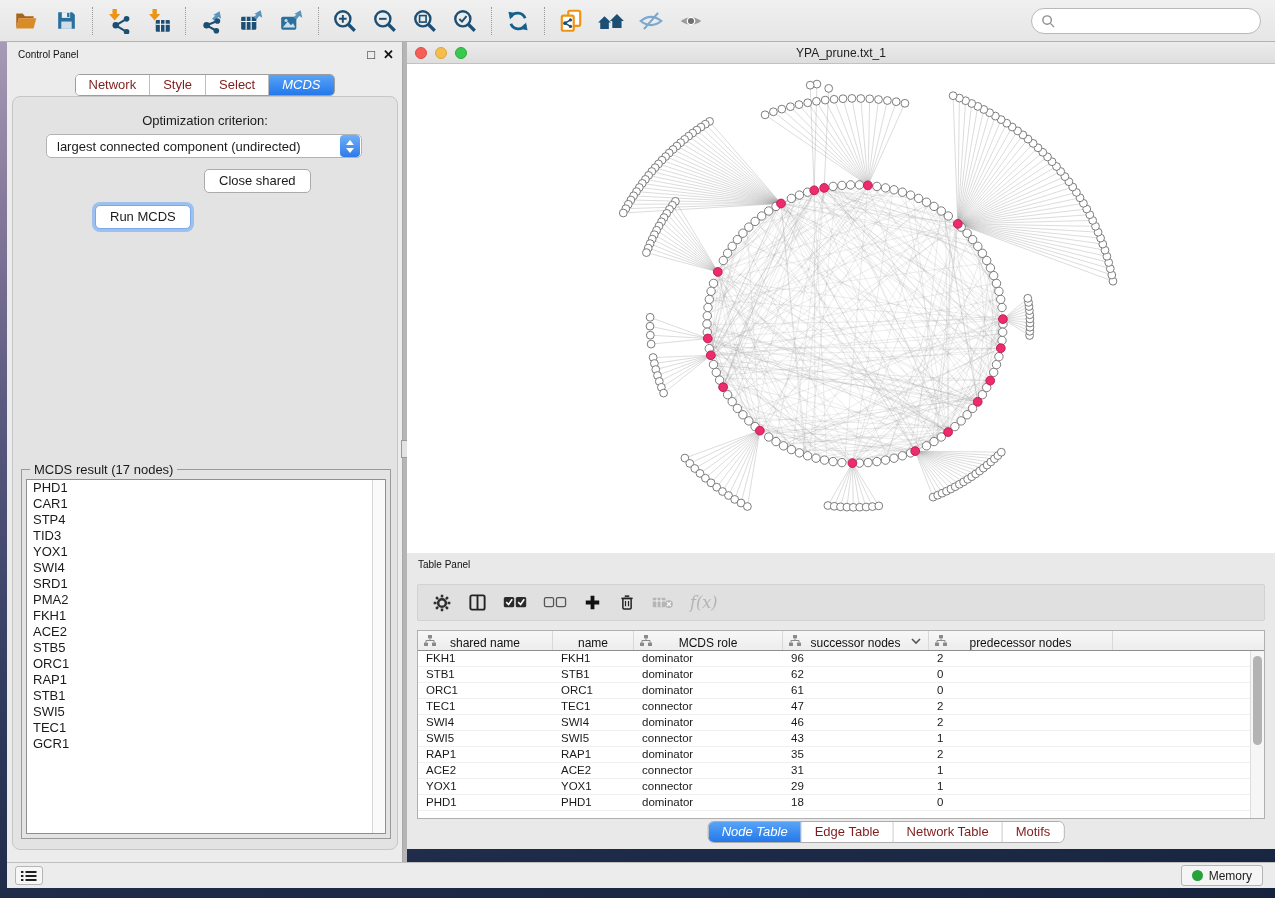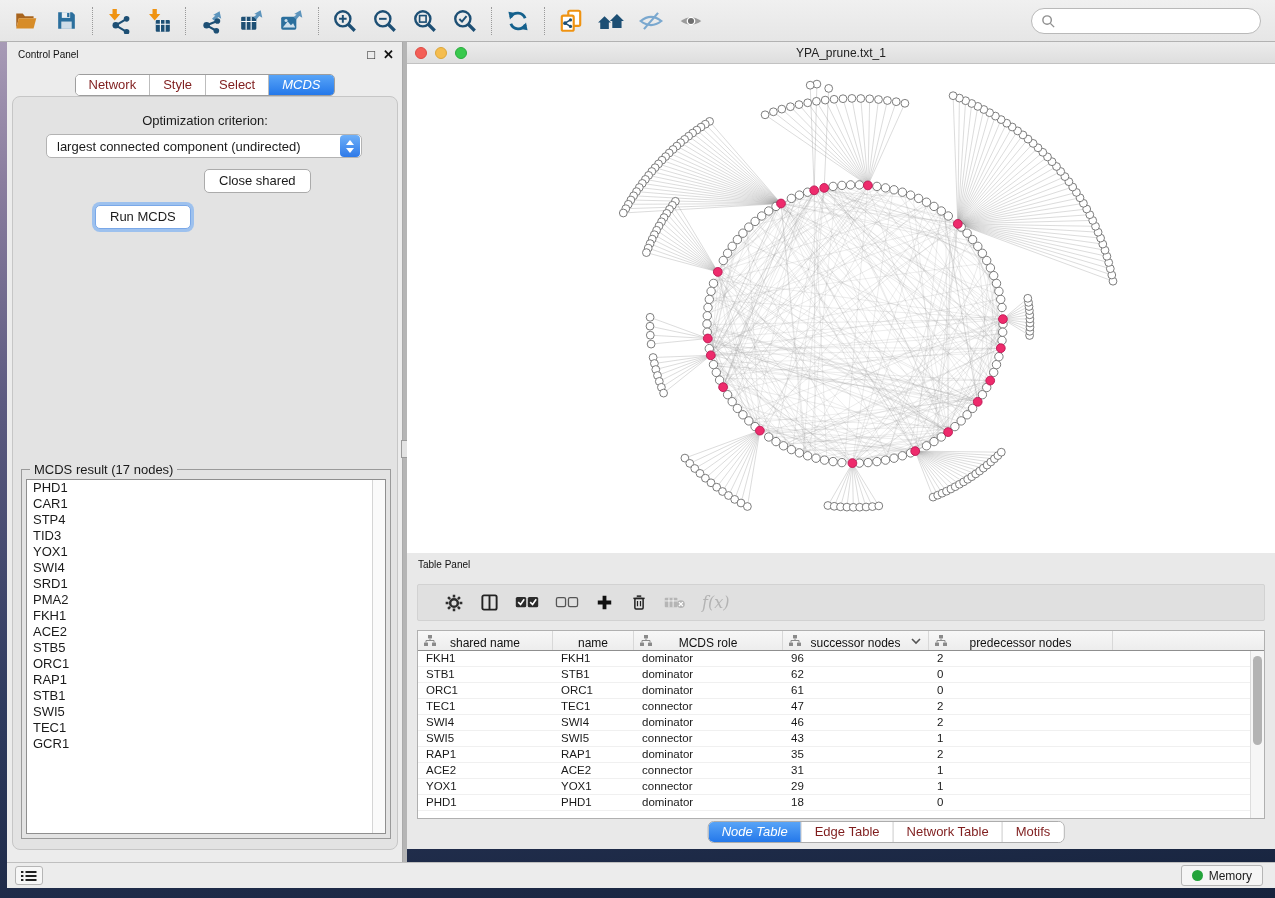--- a/index.html
+++ b/index.html
@@ -68,21 +68,21 @@
   .light.yellow { background:#f5bd4f; border:1px solid #dca73a; }
   .light.green { background:#39c94e; border:1px solid #2aab3e; }
   .nv-title { position:absolute; width:100%; text-align:center; top:4px; font-size:12px; color:#222; }
   .nv-canvas { position:absolute; left:0; top:22px; width:868px; height:499px; background:#fff; }
   .corner-tri { position:absolute; left:0; top:22px; width:0; height:0;
     border-top:8px solid #3b7bd4; border-right:8px solid transparent; }
 
   
   .table-panel { position:absolute; left:407px; top:553px; width:958px; height:296px; background:#e9e9e9; }
   .tp-toolbar { position:absolute; left:10px; top:31px; width:848px; height:37px; background:#e0e0e0;
-    border:1px solid #d2d2d2; border-radius:2px; display:flex; align-items:center; gap:16px; padding-left:26px; }
+    border:1px solid #d2d2d2; border-radius:2px; display:flex; align-items:center; gap:16px; padding-left:14px; }
   .tp-icon { display:flex; align-items:center; justify-content:center; }
   .fx-label { font-family:"DejaVu Serif", serif; font-style:italic; font-size:16px; color:#b3b3b3; }
   .node-table { position:absolute; left:10px; top:77px; width:848px; height:189px; background:#fff;
     border:1px solid #b0b0b0; overflow:hidden; }
   .nt-header { display:grid; grid-template-columns:135px 81px 149px 146px 184px 1fr; height:20px;
     background:linear-gradient(#f7f7f7,#ededed); border-bottom:1px solid #8f8f8f; }
   .nt-hcell { position:relative; border-right:1px solid #d8d8d8; font-size:12px; color:#111;
     display:flex; align-items:flex-end; justify-content:center; gap:5px; }
   .nt-hcell:last-child { border-right:none; }
   .tree-ic { position:absolute; left:6px; top:4px; }

